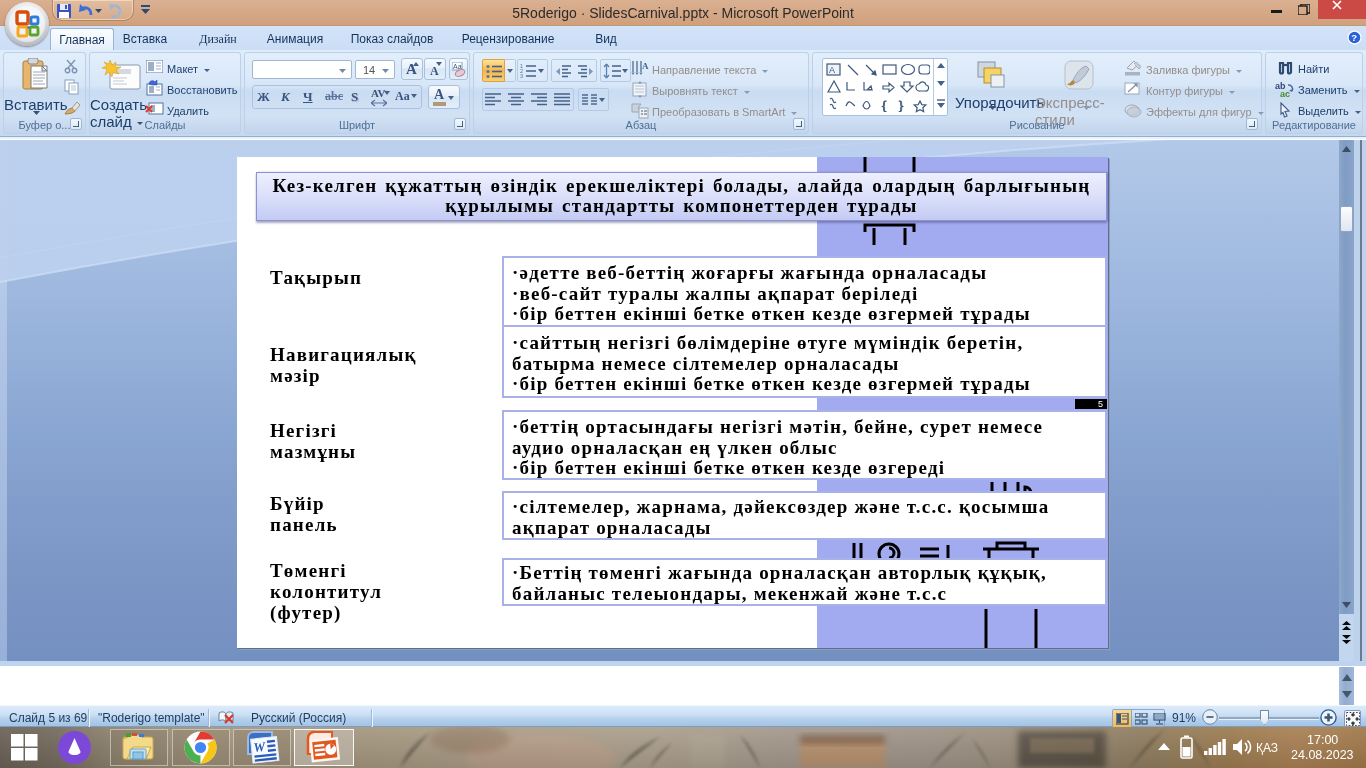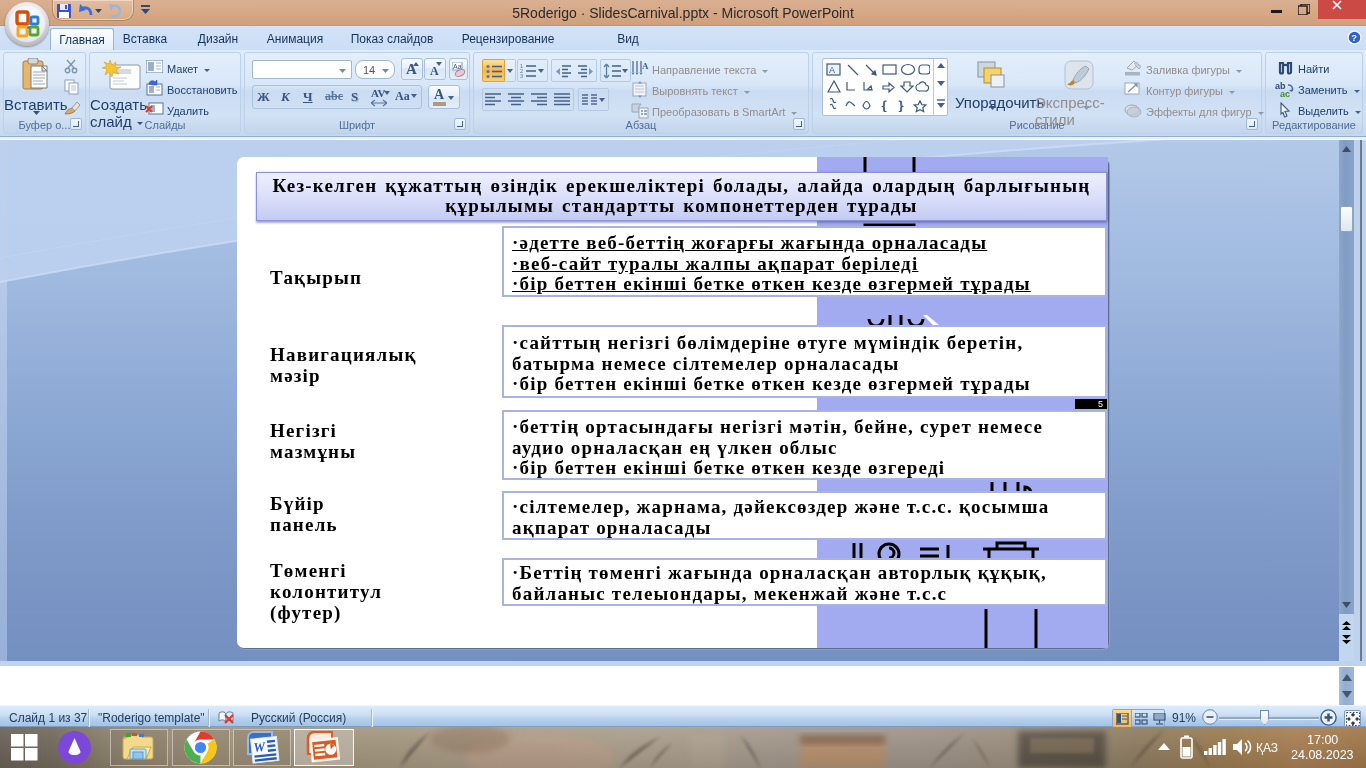--- a/index.html
+++ b/index.html
@@ -91,25 +91,25 @@
   <div id="btn-close">
     <svg style="position:absolute;left:19px;top:5px" width="10" height="10" viewBox="0 0 10 10">
       <path d="M1 1 L9 9 M9 1 L1 9" stroke="#fff" stroke-width="1.6"></path>
     </svg>
   </div>
 </div>
 
 <div id="tabrow">
   <div class="tab active" style="left:50px;width:64px;">Главная</div>
   <div class="tab" style="left:116px;width:58px;">Вставка</div>
-  <div class="tab" style="left:190px;width:56px;">Дизайн</div>
+  <div class="tab" style="left:190px;width:56px;font-family:Liberation Serif, serif;">Дизайн</div>
   <div class="tab" style="left:258px;width:74px;">Анимация</div>
   <div class="tab" style="left:342px;width:100px;">Показ слайдов</div>
   <div class="tab" style="left:452px;width:112px;">Рецензирование</div>
-  <div class="tab" style="left:608px;width:40px;">Вид</div>
+  <div class="tab" style="left:586px;width:40px;">Вид</div>
   <svg class="abs" style="left:1347px;top:4px" width="15" height="15" viewBox="0 0 15 15">
     <circle cx="7.5" cy="7.5" r="7" fill="#fff"></circle>
     <circle cx="7.5" cy="7.5" r="5.8" fill="#2b62d9"></circle>
     <text x="4.3" y="11" font-size="9.5" font-weight="bold" fill="#fff" font-family="Liberation Sans">?</text>
   </svg>
 </div>
 <style>
 
 #ribbon { position:absolute; left:0; top:50px; width:1366px; height:87px;
   background:linear-gradient(#dfecfb 0%, #d6e5f8 42%, #c8dbf2 47%, #cfe0f4 75%, #c5d8ef 100%);
@@ -222,21 +222,21 @@
   </div>
 
   <div class="rgroup" style="left:244px;width:226px;">
     <div class="glabel">Шрифт</div>
         <div class="launcher"></div>
     <div class="abs" style="left:7px;top:7px;width:100px;height:19px;background:#fff;border:1px solid #a0b7d2;border-radius:2px;">
       <svg class="abs" style="right:4px;top:8px" width="8" height="5">
             <polygon points="0,0 7,0 3.5,4" fill="#6f8cab"></polygon>
           </svg>
     </div>
-    <div class="abs" style="left:110px;top:7px;width:40px;height:19px;background:#fff;border:1px solid #a0b7d2;border-radius:8px;font-size:11px;color:#555;line-height:18px;padding-left:7px;">14
+    <div class="abs" style="left:110px;top:7px;width:40px;height:19px;background:#fff;border:1px solid #a0b7d2;border-radius:2px;font-size:11px;color:#555;line-height:18px;padding-left:7px;">14
       <svg class="abs" style="right:4px;top:8px" width="8" height="5">
             <polygon points="0,0 7,0 3.5,4" fill="#6f8cab"></polygon>
           </svg>
     </div>
     <div class="fbtn" style="left:156px;top:5px;width:22px;height:22px;">
           <span class="fgly" style="position:absolute;left:4px;top:2px;font-size:15px;">A</span>
           <svg class="abs" style="right:2px;top:3px" width="7" height="5">
             <polygon points="0,4 6,4 3,0" fill="#44618a"></polygon>
           </svg>
         </div>
@@ -533,21 +533,21 @@
     </svg>
     <div class="smallbtn-lbl" style="left:32px;top:52px;">Выделить <span class="dda"></span></div>
   </div>
 
 </div>
 <style>
 
 #workspace { position:absolute; left:0; top:140px; width:1366px; height:522px; overflow:hidden;
   background:linear-gradient(#b3c9e9 0%, #9db7de 30%, #8aa6d2 55%, #7d97c6 80%, #7490c1 100%); }
 #slide { position:absolute; left:237px; top:17px; width:871px; height:491px; background:#fff;
-  box-shadow:1px 1px 0 #5c6f8e, 2px 2px 0 #8ba0bf;border-radius:7px; }
+  box-shadow:1px 1px 0 #5c6f8e, 2px 2px 0 #8ba0bf; }
 #band { position:absolute; left:580px; top:0; width:291px; height:491px; background:#a3abf0; }
 #stitle { position:absolute; left:19px; top:15px; width:851px; height:49px;
   background:linear-gradient(#eef0fe 0%, #dde1fa 45%, #c4cbf4 100%);
   border:1px solid #8a92dc; box-shadow:0 2px 2px rgba(80,80,120,.45), 2px 0 2px rgba(80,80,120,.3);
   font-family:"Liberation Serif", serif; font-weight:bold; font-size:19px; color:#000;
   text-align:center; line-height:20px; padding-top:3px; word-spacing:2px; letter-spacing:1.2px; }
 .srow { position:absolute; left:265px; width:605px; background:#fff; border:2px solid #a9b2e8;
   font-family:"Liberation Serif", serif; font-weight:bold; font-size:19px; color:#000;
   line-height:20.5px; padding-left:8px; letter-spacing:1.2px; overflow:hidden; }
 .slbl { position:absolute; left:33px; font-family:"Liberation Serif", serif; font-weight:bold;
@@ -601,21 +601,21 @@
             <line x1="44" y1="386" x2="44" y2="404"></line>
         <circle cx="72" cy="397" r="10"></circle>
             <path d="M72 391 a5 5 0 0 1 0 10"></path>
         <line x1="103" y1="392" x2="122" y2="392"></line>
             <line x1="103" y1="399" x2="122" y2="399"></line>
         <line x1="131" y1="388" x2="131" y2="404"></line>
         <path d="M172 404 v-12 M216 404 v-12 M166 392 h56 M180 392 v-6 h28 v6"></path>
       </g>
     </svg>
     <div id="stitle">Кез-келген  құжаттың  өзіндік  ерекшеліктері  болады,  алайда  олардың  барлығының<br>құрылымы  стандартты  компонеттерден  тұрады</div>
-    <div class="srow" style="top:69px;height:71px;padding-top:5px;text-decoration:underline;">·әдетте веб-беттің жоғарғы жағында орналасады<br>·веб-сайт туралы жалпы ақпарат беріледі<br>·бір беттен екінші бетке өткен кезде өзгермей тұрады</div>
+    <div class="srow" style="top:99px;height:71px;padding-top:5px;">·әдетте веб-беттің жоғарғы жағында орналасады<br>·веб-сайт туралы жалпы ақпарат беріледі<br>·бір беттен екінші бетке өткен кезде өзгермей тұрады</div>
     <div class="srow" style="top:168px;height:73px;padding-top:6px;">·сайттың негізгі бөлімдеріне өтуге мүміндік беретін,<br>батырма немесе сілтемелер орналасады<br>·бір беттен екінші бетке өткен кезде өзгермей тұрады</div>
     <div class="srow" style="top:253px;height:70px;padding-top:5px;">·беттің ортасындағы негізгі мәтін, бейне, сурет немесе<br>аудио орналасқан ең үлкен облыс<br>·бір беттен екінші бетке өткен кезде өзгереді</div>
     <div class="srow" style="top:334px;height:49px;padding-top:4px;">·сілтемелер, жарнама, дәйексөздер және т.с.с. қосымша<br>ақпарат орналасады</div>
     <div class="srow" style="top:401px;height:48px;padding-top:3px;">·Беттің төменгі жағында орналасқан авторлық құқық,<br>байланыс телеыондары, мекенжай және т.с.с</div>
     <div id="page5">5</div>
     <div class="slbl" style="top:110px;">Тақырып</div>
     <div class="slbl" style="top:187px;">Навигациялық<br>мәзір</div>
     <div class="slbl" style="top:263px;">Негізгі<br>мазмұны</div>
     <div class="slbl" style="top:336px;">Бүйір<br>панель</div>
     <div class="slbl" style="top:403px;">Төменгі<br>колонтитул<br>(футер)</div>
@@ -666,21 +666,21 @@
 <div class="abs" style="left:1339px;top:667px;width:15px;height:38px;background:linear-gradient(90deg,#a8bedd,#93acd0 40%,#9fb7d8);">
   <svg class="abs" style="left:3px;top:7px" width="10" height="8">
         <polygon points="5,0 10,7 0,7" fill="#46566e"></polygon>
       </svg>
   <svg class="abs" style="left:3px;top:24px" width="10" height="8">
         <polygon points="0,0 10,0 5,7" fill="#46566e"></polygon>
       </svg>
 </div>
 
 <div id="statusbar">
-  <div class="abs" style="left:9px;top:5px;">Слайд 1 из 37</div>
+  <div class="abs" style="left:9px;top:5px;">Слайд 5 из 69</div>
   <div class="sbsep" style="left:88px;"></div>
   <div class="abs" style="left:98px;top:5px;">"Roderigo template"</div>
   <div class="sbsep" style="left:208px;"></div>
   <svg class="abs" style="left:217px;top:4px" width="19" height="16" viewBox="0 0 19 16">
     <path d="M2 3 C5 1, 8 2, 9 4 L9 12 C8 10, 5 9, 2 11 Z" fill="#f4f7fa" stroke="#6a7f99"></path>
     <path d="M16 3 C13 1, 10 2, 9 4 L9 12 C10 10, 13 9, 16 11 Z" fill="#e3eaf2" stroke="#6a7f99"></path>
     <path d="M8 5 L16 13 M16 5 L8 13" stroke="#d9382a" stroke-width="2.2"></path>
   </svg>
   <div class="abs" style="left:251px;top:5px;">Русский (Россия)</div>
   <div class="sbsep" style="left:371px;"></div>

